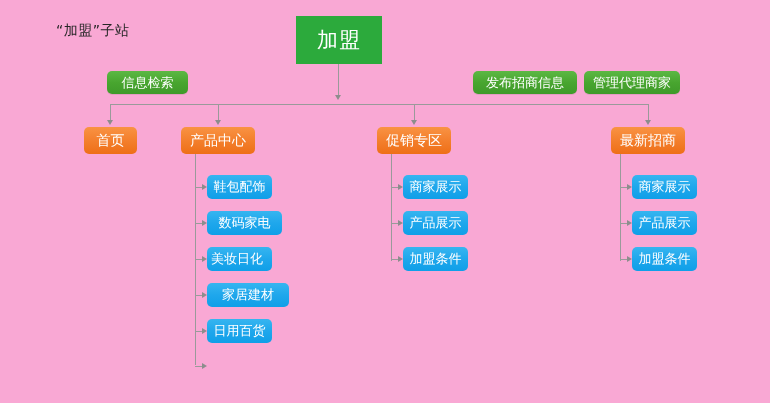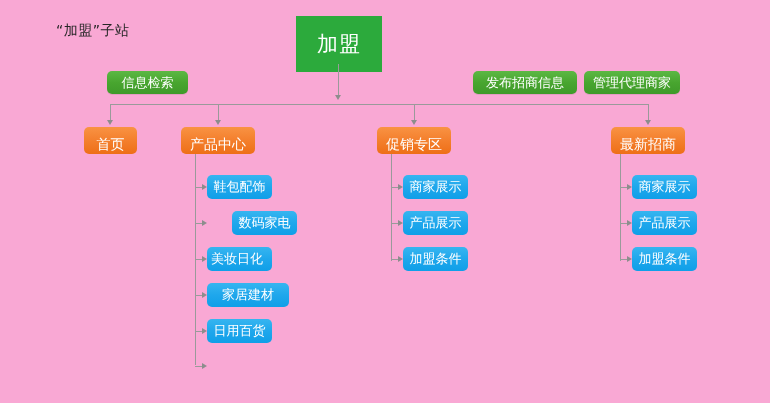--- a/index.html
+++ b/index.html
@@ -28,21 +28,21 @@
     letter-spacing: 0.5px;
     white-space: nowrap;
   }
 
   
   .root-node {
     position: absolute;
     left: 296px;
     top: 16px;
     width: 86px;
-    height: 56px;
+    height: 48px;
     background: #2caa3c;
     color: #ffffff;
     font-size: 21px;
     display: flex;
     align-items: center;
     justify-content: center;
     letter-spacing: 1px;
     box-sizing: border-box;
   }
 
@@ -65,21 +65,21 @@
 
   
   .node-orange {
     position: absolute;
     height: 27px;
     border-radius: 5px;
     background: linear-gradient(to bottom, #f99343 0%, #f4812f 45%, #ee6f17 100%);
     color: #ffffff;
     font-size: 14px;
     display: flex;
-    align-items: flex-end;
+    align-items: center;
     justify-content: center;
     padding: 0 10px;
     box-sizing: border-box;
     white-space: nowrap;
   }
 
   
   .node-blue {
     position: absolute;
     height: 24px;
@@ -182,21 +182,21 @@
   <div class="conn-v" style="left:195px; top:154px; height:211px;"></div>
 
   <div class="conn-h" style="left:195px; top:187px; width:8px;"></div>
   <div class="arrow-right" style="left:202px; top:184px;"></div>
   <div class="node-blue" style="left:207px; top:175px; width:65px;">
     <span>鞋包配饰</span>
   </div>
 
   <div class="conn-h" style="left:195px; top:223px; width:8px;"></div>
   <div class="arrow-right" style="left:202px; top:220px;"></div>
-  <div class="node-blue" style="left:207px; top:211px; width:65px;margin-left:25px;">
+  <div class="node-blue" style="left:207px; top:211px; width:75px;">
     <span>数码家电</span>
   </div>
 
   <div class="conn-h" style="left:195px; top:259px; width:8px;"></div>
   <div class="arrow-right" style="left:202px; top:256px;"></div>
   <div class="node-blue" style="left:207px; top:247px; width:65px;justify-content:flex-end;">
     <span>美妆日化</span>
   </div>
 
   <div class="conn-h" style="left:195px; top:295px; width:8px;"></div>

